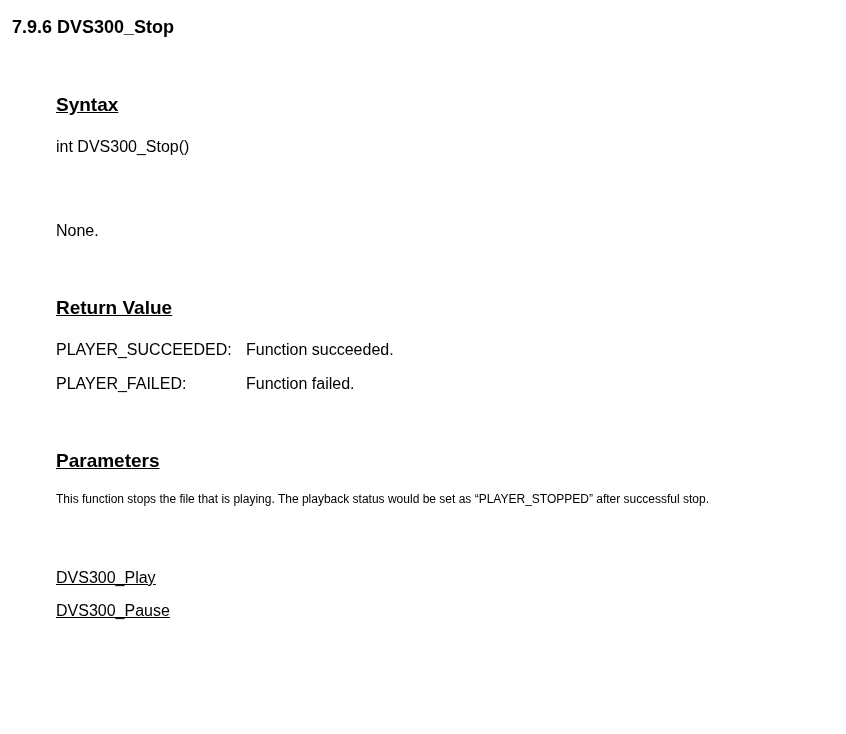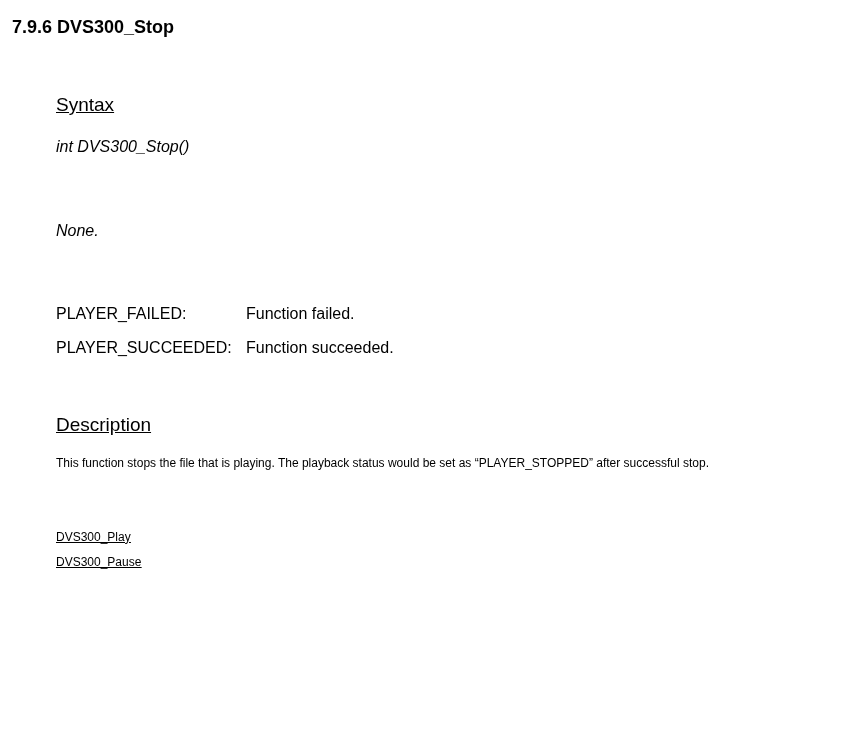--- a/index.html
+++ b/index.html
@@ -16,31 +16,30 @@
       font-weight: bold;
       margin-top: 9px;
       margin-bottom: 56px;
       margin-left: 0;
     }
     .indent {
       margin-left: 44px;
     }
     .subheading {
       font-size: 19px;
-      font-weight: normal;
+      font-weight: bold;
       text-decoration: underline;
       margin-top: 0;
       margin-bottom: 14px;
     }
     .body-text {
       font-size: 16px;
       line-height: 2.1;
       margin-top: 0;
       margin-bottom: 50px;
-      font-style: italic;
     }
     .return-values {
       font-size: 16px;
       line-height: 2.1;
       margin-top: 0;
       margin-bottom: 50px;
     }
     .return-row {
       display: flex;
     }
@@ -51,21 +50,21 @@
     .return-val {
       flex: 1;
     }
     .description-text {
       font-size: 12px;
       line-height: 2.2;
       margin-top: 0;
       margin-bottom: 48px;
     }
     .seealso {
-      font-size: 12px;
+      font-size: 16px;
       line-height: 2.1;
       margin-top: 16px;
       text-decoration: underline;
     }
     .seealso-link {
       text-decoration: underline;
       display: block;
     }
     .block {
       margin-bottom: 0;
@@ -79,34 +78,35 @@
 <div class="indent block">
   <div class="subheading">Syntax</div>
   <div class="body-text">int DVS300_Stop()</div>
 </div>
 
 <div class="indent block">
   <div class="body-text">None.</div>
 </div>
 
 <div class="indent block">
+  <div class="subheading">Return Value</div>
   <div class="return-values">
+    <div class="return-row">
+      <div class="return-key">PLAYER_SUCCEEDED:</div>
+      <div class="return-val">Function succeeded.</div>
+    </div>
     <div class="return-row">
       <div class="return-key">PLAYER_FAILED:</div>
       <div class="return-val">Function failed.</div>
-    </div>
-    <div class="return-row">
-      <div class="return-key">PLAYER_SUCCEEDED:</div>
-      <div class="return-val">Function succeeded.</div>
     </div>
   </div>
 </div>
 
 <div class="indent block">
-  <div class="subheading">Description</div>
+  <div class="subheading">Parameters</div>
   <div class="description-text">This function stops the file that is playing. The playback status would be set as “PLAYER_STOPPED” after successful stop.</div>
 </div>
 
 <div class="indent block">
   <div class="seealso">
     <span class="seealso-link">DVS300_Play</span>
     <span class="seealso-link">DVS300_Pause</span>
 
   </div>
 </div>

